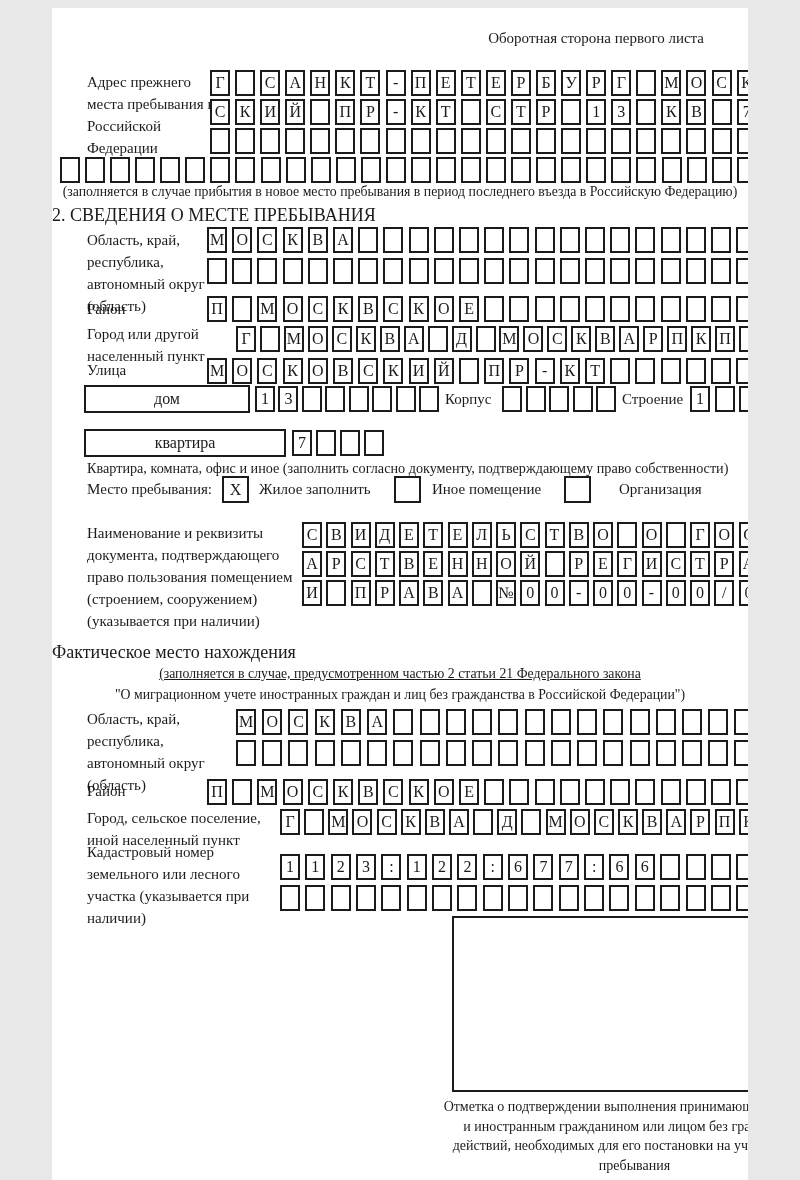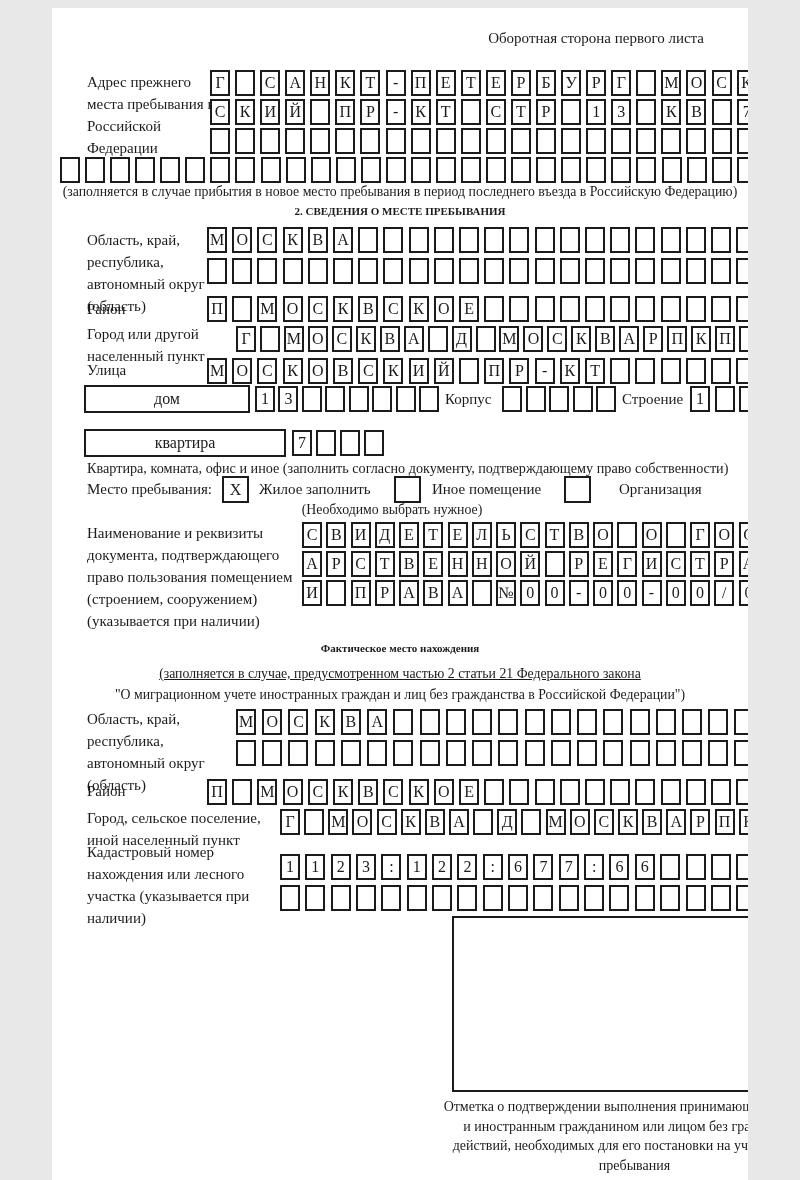--- a/index.html
+++ b/index.html
@@ -13,21 +13,21 @@
   .row{position:absolute; display:flex; justify-content:space-between; height:26px;}
   .cell{
     flex:0 0 20px; width:20px; height:26px; box-sizing:border-box;
     border:2px solid var(--ink); display:flex; align-items:center; justify-content:center;
     font-size:16px; line-height:1; background:var(--bg);
   }
   .lbl{position:absolute; font-size:15px; line-height:22px;}
   .inl{position:absolute; font-size:15px; line-height:20px; white-space:nowrap;}
   .cap{position:absolute; font-size:14.2px; white-space:nowrap;}
   .note{position:absolute; left:0; width:100%; text-align:center; font-size:13.8px;}
-  .ttl{position:absolute; left:0; width:100%; text-align:center; font-weight:bold; font-size:11px;}
+  .ttl{position:absolute; left:0; width:100%; text-align:left; font-weight:normal; font-size:18px;}
   .box{
     position:absolute; box-sizing:border-box; border:2px solid var(--ink); height:28px;
     display:flex; align-items:center; justify-content:center; font-size:16px; background:var(--bg);
   }
   .chk{
     position:absolute; width:27px; height:27px; box-sizing:border-box; border:2px solid var(--ink);
     display:flex; align-items:center; justify-content:center; font-size:16px; background:var(--bg);
   }
   .stamp{position:absolute; box-sizing:border-box; border:2px solid var(--ink); background:var(--bg);}
 </style>
@@ -327,21 +327,20 @@
     </div>
   <div class="cap" style="left:35px; top:452px;">Квартира, комната, офис и иное (заполнить согласно документу, подтверждающему право собственности)</div>
 
   <div class="inl" style="left:35px; top:471px;">Место пребывания:</div>
   <div class="chk" style="left:170px; top:468px;">X</div>
   <div class="inl" style="left:207px; top:471px;">Жилое заполнить</div>
   <div class="chk" style="left:342px; top:468px;"></div>
   <div class="inl" style="left:380px; top:471px;text-align:center;">Иное помещение</div>
   <div class="chk" style="left:512px; top:468px;"></div>
   <div class="inl" style="left:567px; top:471px;">Организация</div>
-  <div class="abs" style="left:180px; top:494px; width:320px; text-align:center; font-size:13.8px;">(Необходимо выбрать нужное)</div>
 
   <div class="lbl" style="left:35px; top:514px; width:212px;">Наименование и реквизиты документа, подтверждающего право пользования помещением (строением, сооружением) (указывается при наличии)</div>
   <div class="row" style="left:250px; top:514px; width:505px;">
       <span class="cell">С</span>
       <span class="cell">В</span>
       <span class="cell">И</span>
       <span class="cell">Д</span>
       <span class="cell">Е</span>
       <span class="cell">Т</span>
       <span class="cell">Е</span>
@@ -508,21 +507,21 @@
       <span class="cell">К</span>
       <span class="cell">В</span>
       <span class="cell">А</span>
       <span class="cell">Р</span>
       <span class="cell">П</span>
       <span class="cell">К</span>
       <span class="cell">П</span>
       <span class="cell"></span>
     </div>
 
-  <div class="lbl" style="left:35px; top:833px; width:185px;">Кадастровый номер нахождения или лесного участка (указывается при наличии)</div>
+  <div class="lbl" style="left:35px; top:833px; width:185px;">Кадастровый номер земельного или лесного участка (указывается при наличии)</div>
   <div class="row" style="left:228px; top:846px; width:527px;">
       <span class="cell">1</span>
       <span class="cell">1</span>
       <span class="cell">2</span>
       <span class="cell">3</span>
       <span class="cell">:</span>
       <span class="cell">1</span>
       <span class="cell">2</span>
       <span class="cell">2</span>
       <span class="cell">:</span>

